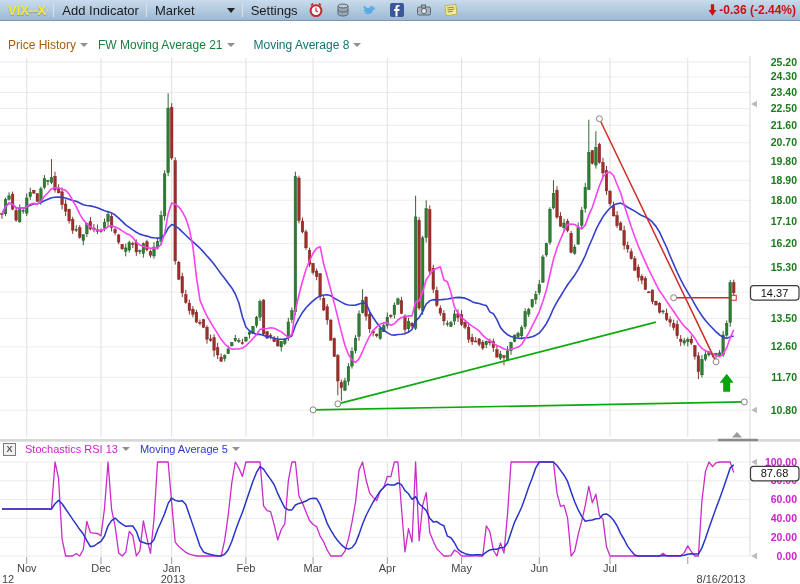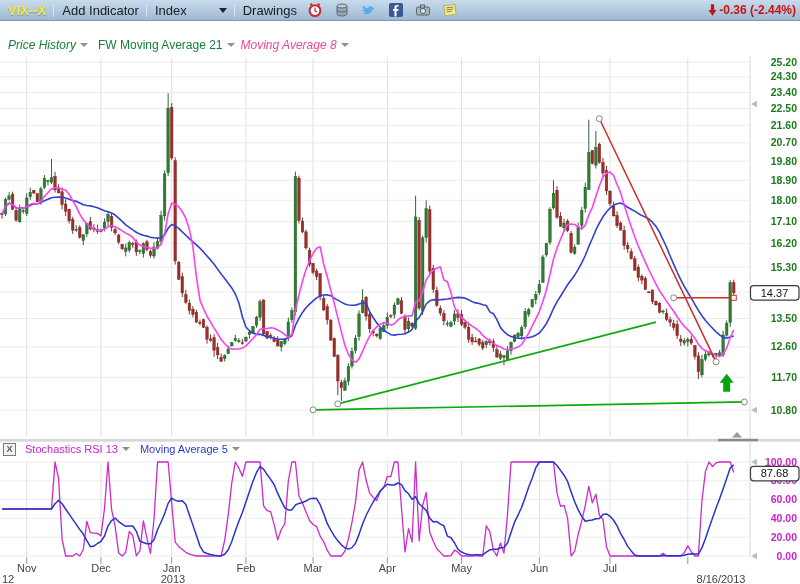--- a/index.html
+++ b/index.html
@@ -27,23 +27,23 @@
     display:flex; align-items:center; font-size:11px; }
   .sb-name { margin-left:4px; color:#333; font-weight:bold; }
   .sb-atp  { margin-left:9px; color:#a5bace; }
   .sb-draw { margin-left:13px; color:#c0443f; }
 
   
   #legend { position:absolute; top:35px; left:0; width:800px; height:19px;
     background:#fff; display:flex; align-items:center; font-size:12px; }
   .lg-arrow { width:0; height:0; border-left:4px solid transparent; border-right:4px solid transparent;
     border-top:4px solid #909090; display:inline-block; margin-left:4px; }
-  .lg-ph  { margin-left:8px; color:#15803d;font-style:italic; }
+  .lg-ph  { margin-left:8px; color:#a16207; }
   .lg-ma21{ margin-left:10px; color:#15803d; }
-  .lg-ma8 { margin-left:6px; color:#ec4899;font-style:italic; }
+  .lg-ma8 { margin-left:19px; color:#0f766e; }
 
   
   #ind-header { position:absolute; top:441px; left:0; height:16px; display:flex;
     align-items:center; font-size:11px; z-index:3; }
   #ind-close { width:13px; height:13px; margin-left:3px; border:1px solid #7a7a7a; background:#f2f2f2;
     font-size:9px; font-weight:bold; color:#555; text-align:center; line-height:11px; cursor:pointer; }
   .ih-stoch { margin-left:9px; color:#cc22cc; }
   .ih-ma9   { margin-left:10px; color:#2838c8; }
 
   #chart { position:absolute; top:54px; left:0; z-index:1; }
@@ -52,24 +52,24 @@
 </head>
 <body>
 
 <div id="app">
 
   <div id="toolbar">
     <span class="tb-sym">VIX--X</span>
     <span class="tb-sep"></span>
     <span class="tb-item">Add Indicator</span>
     <span class="tb-sep"></span>
-    <span class="tb-item">Index</span>
+    <span class="tb-item">Market</span>
     <span class="dd-arrow"></span>
     <span class="tb-sep"></span>
-    <span class="tb-item">Drawings</span>
+    <span class="tb-item">Settings</span>
     <span class="tb-icon">
       <svg viewBox="0 0 16 16">
           <circle cx="8" cy="8.6" r="5.4" fill="#fff" stroke="#c42b2b" stroke-width="2"></circle>
           <path d="M8 5.6v3.2l2 1.3" stroke="#c42b2b" stroke-width="1.2" fill="none"></path>
           <path d="M3.2 3.4l1.9-1.7M12.8 3.4l-1.9-1.7" stroke="#c42b2b" stroke-width="1.6"></path>
         </svg>
     </span>
     <span class="tb-icon">
       <svg viewBox="0 0 16 16">
           <path d="M3 4v8c0 1.1 2.2 2 5 2s5-.9 5-2V4" fill="#9aa6b2" stroke="#5a6672"></path>

